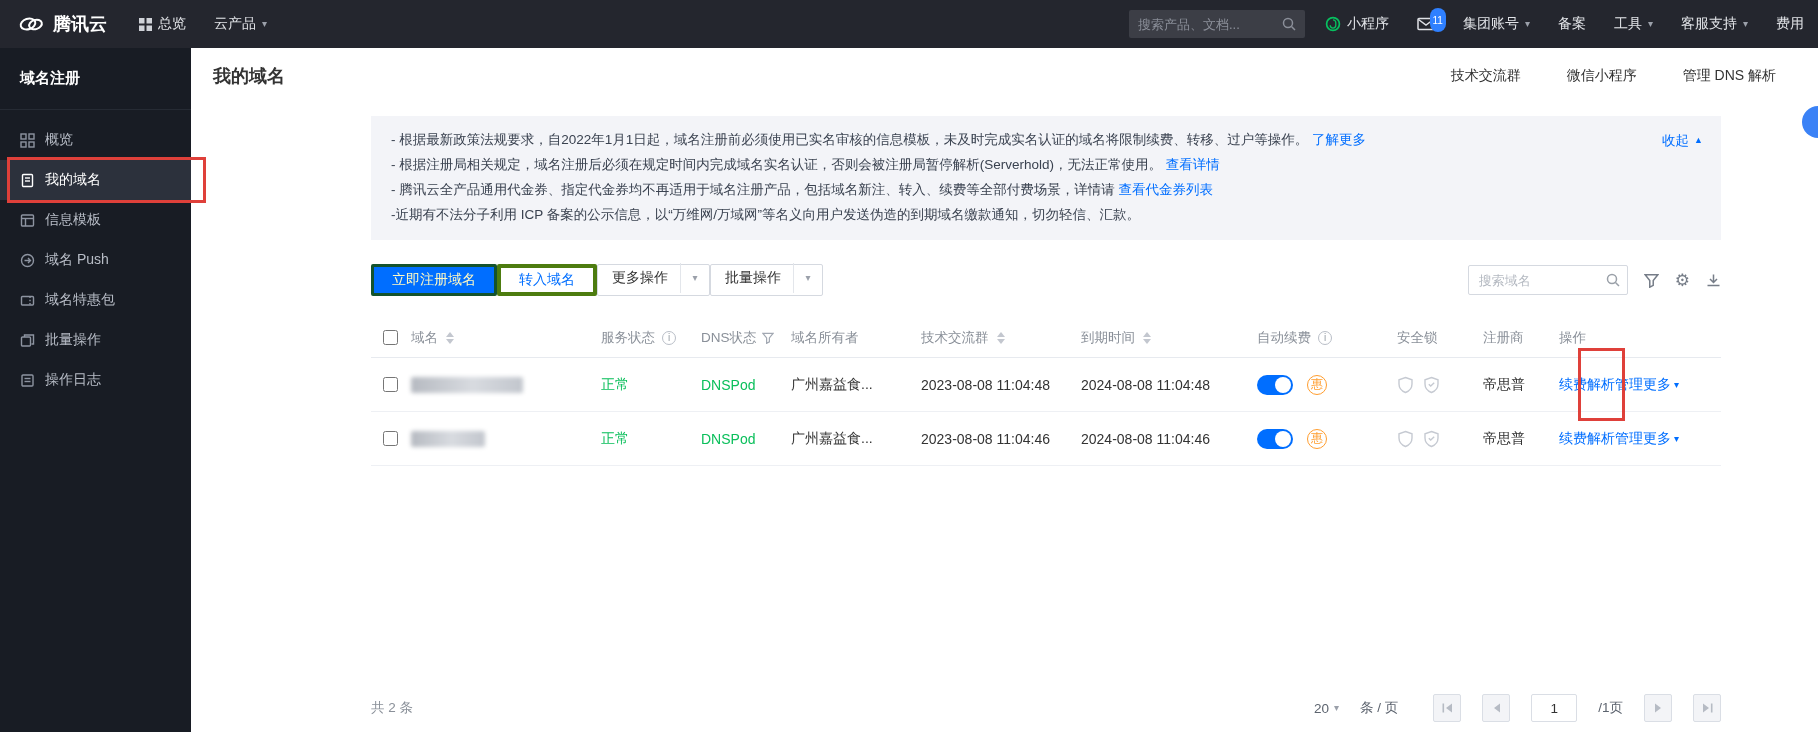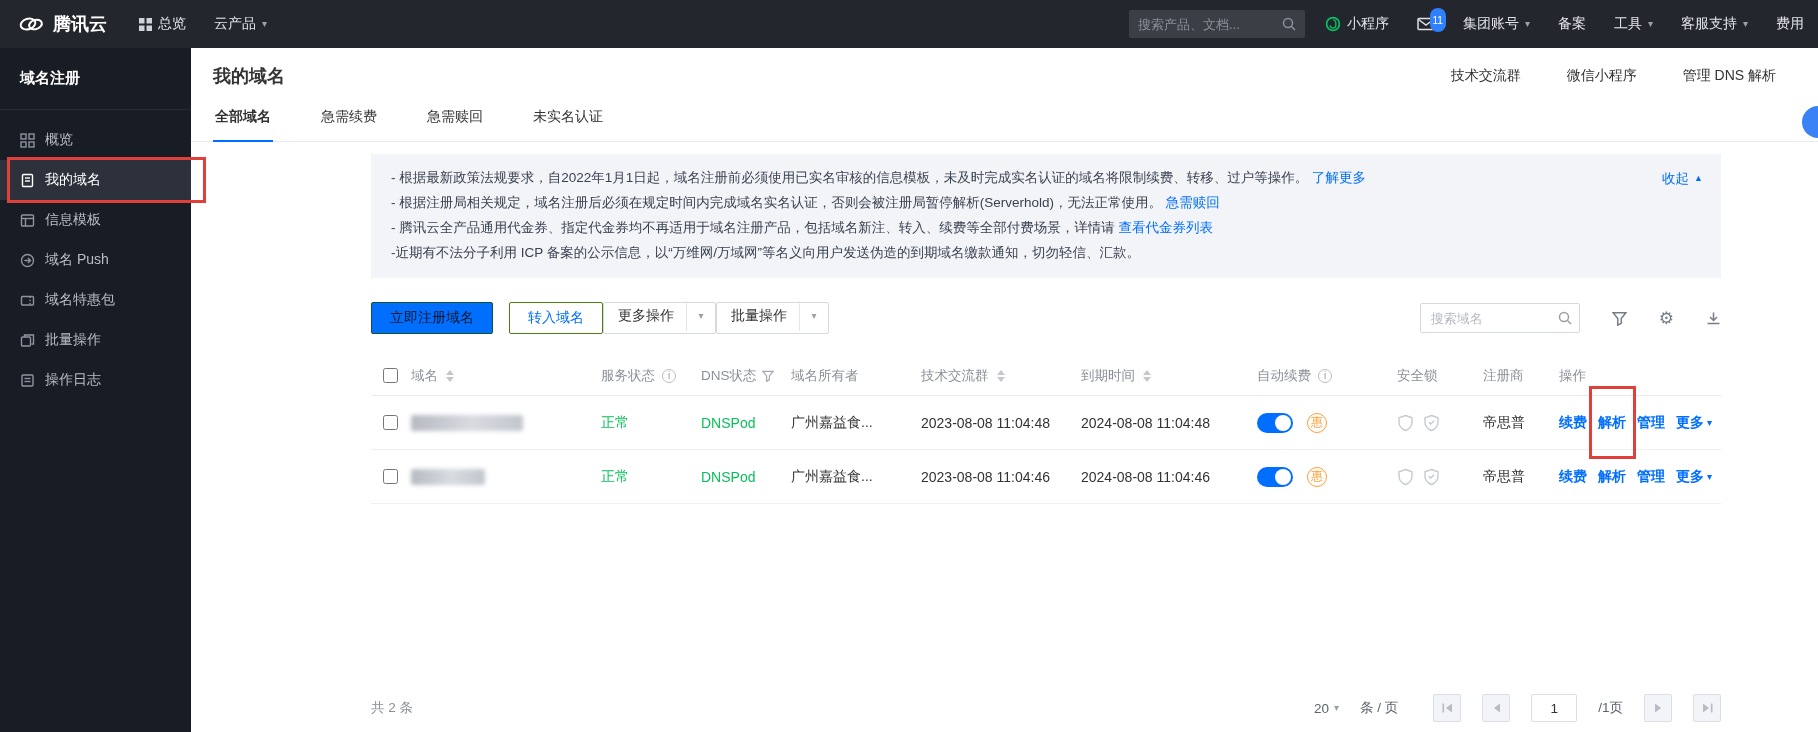--- a/index.html
+++ b/index.html
@@ -46,26 +46,26 @@
 
   
   .notice { position:relative; background:#f3f4f8; padding:11px 110px 13px 20px; font-size:13.5px; line-height:25px; color:#3a4250; }
   .nlink { color:#006eff; cursor:pointer; }
   .collapse { position:absolute; right:18px; top:12px; color:#006eff; font-size:13.5px; display:flex; gap:5px; align-items:center; cursor:pointer; }
   .collapse .up { font-size:9px; }
 
   
   .toolbar { display:flex; align-items:center; margin-top:24px; }
   .btn { height:32px; display:inline-flex; align-items:center; padding:0 18px; font-size:14px; border-radius:2px; cursor:pointer; white-space:nowrap; }
-  .btn-primary { background:#006eff; color:#0f172a; border:1px solid #14532d;font-family:Liberation Serif, serif; }
-  .btn-outline { background:#fff; color:#006eff; border:1px solid #4d7c0f; margin-left:16px; }
+  .btn-primary { background:#006eff; color:#fef9c3; border:3px solid #14532d;font-family:Liberation Serif, serif; }
+  .btn-outline { background:#fff; color:#006eff; border:4px solid #4d7c0f; margin-left:0; }
   .btn-drop { background:#fff; color:#333; border:1px solid #d5d9e0; margin-left:0; padding:0 0 4px 14px; }
   .btn-drop .dd-sep { width:1px; height:30px; background:#e3e6eb; margin-left:12px; }
   .btn-drop .dd-caret { width:28px; display:flex; justify-content:center; color:#9ba0aa; }
-  .tool-right { margin-left:auto; display:flex; align-items:center; gap:32px; }
+  .tool-right { margin-left:auto; display:flex; align-items:center; gap:16px; }
   .dsearch { position:relative; width:160px; height:30px; }
   .dsearch input { width:100%; height:100%; border:1px solid #d5d9e0; border-radius:2px; padding:0 30px 0 10px; font-size:13px; color:#333; outline:none; }
   .dsearch input::placeholder { color:#b3b8c0; }
   .dsearch .mag { position:absolute; right:8px; top:8px; }
   .tool-ic { display:flex; align-items:center; cursor:pointer; color:#767d88; }
   .gear-glyph { font-size:17px; color:#767d88; line-height:1; }
 
   
   .table { margin-top:22px; }
   .trow { display:grid; grid-template-columns:40px 190px 100px 90px 130px 160px 176px 140px 86px 76px 1fr; align-items:center; }
@@ -84,21 +84,21 @@
   .info { width:14px; height:14px; border:1px solid #b9bec7; border-radius:50%; color:#9aa0a8; font-size:10px; display:inline-flex; align-items:center; justify-content:center; font-style:normal; margin-left:2px; cursor:pointer; }
 
   .blur-bar { height:16px; border-radius:2px; background:linear-gradient(90deg,#b6bac1,#d8dbe0 55%,#c2c6cd); filter:blur(2.2px); }
   .w1 { width:112px; } .w2 { width:74px; }
 
   .toggle { width:36px; height:20px; border-radius:10px; background:#006eff; position:relative; display:inline-block; cursor:pointer; flex-shrink:0; }
   .toggle::after { content:""; position:absolute; right:2px; top:2px; width:16px; height:16px; background:#fff; border-radius:50%; }
   .promo { width:20px; height:20px; border:1px solid #ff9d2e; color:#ff9d2e; border-radius:50%; font-size:12px; display:inline-flex; align-items:center; justify-content:center; margin-left:9px; cursor:pointer; flex-shrink:0; }
 
   .locks { gap:9px; }
-  .ops { display:flex; align-items:flex-start; gap:11px; color:#006eff;font-weight:bold; }
+  .ops { display:flex; align-items:flex-start; gap:0; color:#006eff; }
   .op { cursor:pointer; white-space:nowrap; display:flex; align-items:center; gap:3px; }
   .op .caret { color:#006eff; }
   .op-wrap { position:relative; }
   .op-annotation { position:absolute; left:-9px; top:-28px; width:47px; height:73px; border:3px solid #df403a; pointer-events:none; z-index:4; }
 
   
   .footer { position:absolute; left:180px; bottom:16px; width:1350px; display:flex; align-items:center; color:#8a9099; font-size:13.5px; }
   .pager { margin-left:auto; display:flex; align-items:center; gap:21px; }
   .psize { display:flex; align-items:center; gap:5px; color:#5d646f; cursor:pointer; }
   .punit { color:#5d646f; margin-right:14px; }
@@ -257,38 +257,32 @@
     <div class="main-header">
       <div class="page-title">我的域名</div>
       <div class="header-links">
         <span>技术交流群</span>
         <span>微信小程序</span>
         <span>管理 DNS 解析</span>
       </div>
     </div>
     <div class="float-dot"></div>
 
-    <div class="tab-bar">
-      <div class="tab active">全部域名</div>
-      <div class="tab">急需续费</div>
-      <div class="tab">急需赎回</div>
-      <div class="tab">未实名认证</div>
-    </div>
 
     <div class="content">
       <div class="inner">
 
         <div class="notice">
           <div>
             <span>- 根据最新政策法规要求，自2022年1月1日起，域名注册前必须使用已实名审核的信息模板，未及时完成实名认证的域名将限制续费、转移、过户等操作。</span>
             <span class="nlink">了解更多</span>
           </div>
           <div>
             <span>- 根据注册局相关规定，域名注册后必须在规定时间内完成域名实名认证，否则会被注册局暂停解析(Serverhold)，无法正常使用。</span>
-            <span class="nlink">急需赎回</span>
+            <span class="nlink">查看详情</span>
           </div>
           <div>
             <span>- 腾讯云全产品通用代金券、指定代金券均不再适用于域名注册产品，包括域名新注、转入、续费等全部付费场景，详情请</span>
             <span class="nlink">查看代金券列表</span>
           </div>
           <div>
             <span>-近期有不法分子利用 ICP 备案的公示信息，以“万维网/万域网”等名义向用户发送伪造的到期域名缴款通知，切勿轻信、汇款。</span>
           </div>
           <div class="collapse">
             <span>收起</span>

